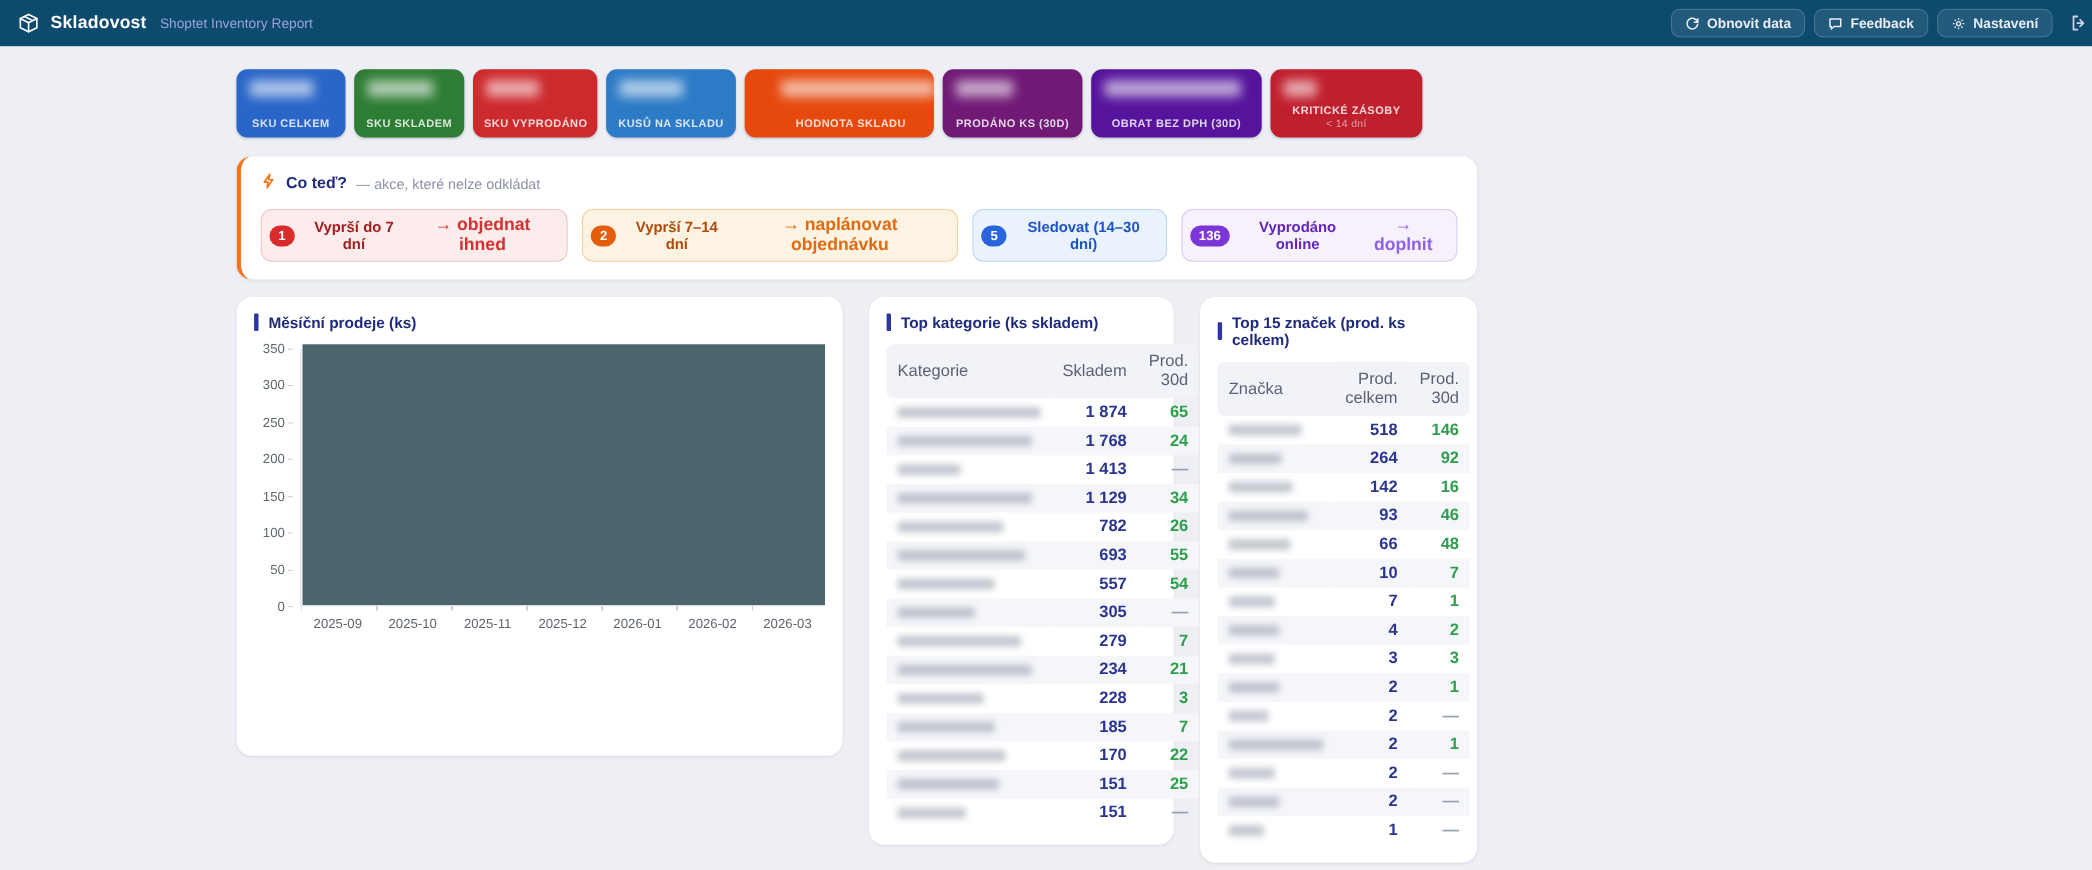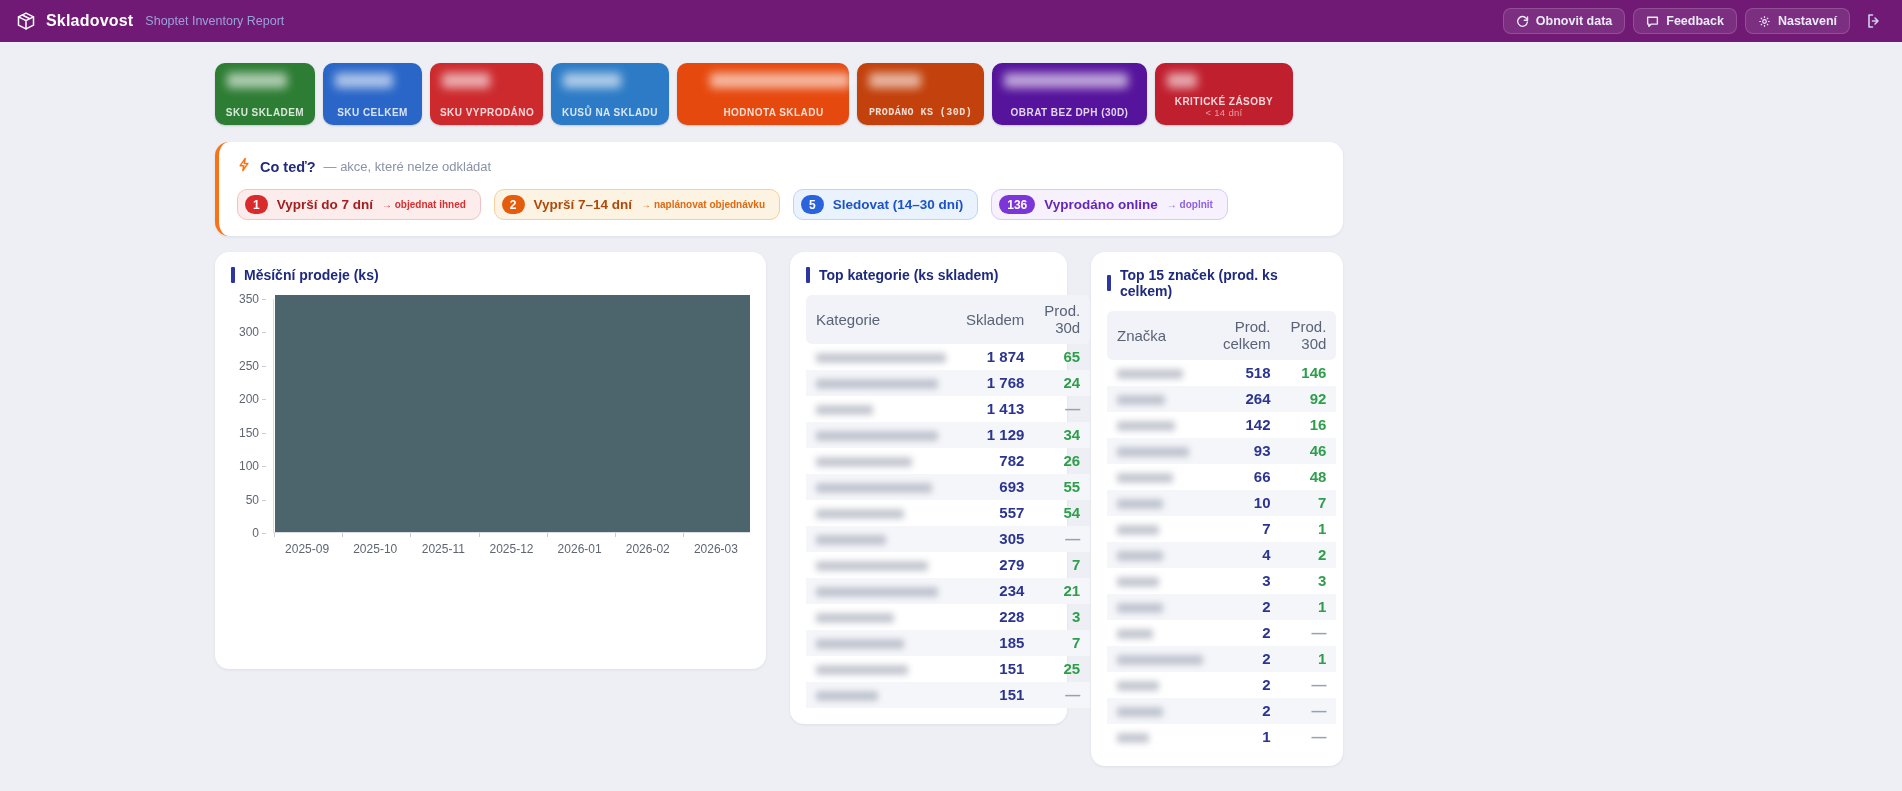--- a/index.html
+++ b/index.html
@@ -4,22 +4,22 @@
 <style>
   * { box-sizing: border-box; }
   body {
     margin: 0; width: 1902px; height: 791px; overflow: hidden;
     background: #edeff4;
     font-family: "Liberation Sans", sans-serif;
   }
 
   
   .topbar {
-    height: 42px; background: #701a75; display: flex; align-items: center;
-    padding: 0 18px 0 16px; color: #fff;
+    height: 42px; background: #0c4a6e; display: flex; align-items: center;
+    padding: 0 2px 0 16px; color: #fff;
   }
   .brand { display: flex; align-items: center; gap: 10px; }
   .brand svg { display: block; }
   .app-title { font-size: 16px; font-weight: bold; letter-spacing: .2px; }
   .app-subtitle { font-size: 12.5px; color: #9aa2d8; margin-left: 2px; }
   .topbar-actions { margin-left: auto; display: flex; align-items: center; gap: 8px; }
   .tb-btn {
     display: flex; align-items: center; gap: 7px; cursor: pointer;
     background: rgba(255,255,255,.09); border: 1px solid rgba(255,255,255,.16);
     color: #e9ebf8; border-radius: 8px; padding: 5px 12px;
@@ -58,21 +58,21 @@
   .now-title { font-size: 14.5px; font-weight: bold; color: #232b7c; }
   .now-sub { font-size: 13px; color: #8b92a6; }
   .chips { display: flex; gap: 13px; margin-top: 13px; }
   .chip {
     display: flex; align-items: center; gap: 9px; cursor: pointer;
     border-radius: 10px; border: 1px solid transparent; padding: 5px 14px 5px 7px;
     font-family: "Liberation Sans", sans-serif; background: #fff;
   }
   .chip-count { color: #fff; border-radius: 999px; padding: 2.5px 8px; font-size: 12px; font-weight: bold; }
   .chip-label { font-size: 13.5px; font-weight: bold; }
-  .chip-action { font-size: 10px; font-weight: bold; }
+  .chip-action { font-size: 16px; font-weight: bold; }
   .chip-action:empty { display: none; }
   .chip[data-theme="red"]    { background: #fdecec; border-color: #f2c3c3; }
   .chip[data-theme="red"]    .chip-count { background: #d92b2b; }
   .chip[data-theme="red"]    .chip-label { color: #a31f1f; }
   .chip[data-theme="red"]    .chip-action { color: #d63030; }
   .chip[data-theme="orange"] { background: #fdf3e3; border-color: #f3d09c; }
   .chip[data-theme="orange"] .chip-count { background: #e65c0d; }
   .chip[data-theme="orange"] .chip-label { color: #b04a0a; }
   .chip[data-theme="orange"] .chip-action { color: #e06a10; }
   .chip[data-theme="blue"]   { background: #eaf2fd; border-color: #bdd5f4; }
@@ -181,51 +181,51 @@
           <path d="M9 5l3 3-3 3M12 8H6.5"></path>
       </svg>
     </button>
   </div>
 </header>
 
 <main class="content">
 
   <div class="stat-cards">
 
+      <div class="stat-card" style="background: rgb(42, 102, 200); width: 99px;">
+        <div class="stat-blur" style="width: 58px;"></div>
+        <div class="stat-label">SKU CELKEM</div>
+
+      </div>
+
       <div class="stat-card" style="background: rgb(46, 125, 52); width: 100px;">
         <div class="stat-blur" style="width: 60px;"></div>
         <div class="stat-label">SKU SKLADEM</div>
 
       </div>
 
-      <div class="stat-card" style="background: rgb(42, 102, 200); width: 99px;">
-        <div class="stat-blur" style="width: 58px;"></div>
-        <div class="stat-label">SKU CELKEM</div>
-
-      </div>
-
       <div class="stat-card" style="background: rgb(205, 42, 46); width: 113px;">
         <div class="stat-blur" style="width: 48px;"></div>
         <div class="stat-label">SKU VYPRODÁNO</div>
 
       </div>
 
       <div class="stat-card" style="background: rgb(45, 123, 198); width: 118px;">
         <div class="stat-blur" style="width: 58px;"></div>
         <div class="stat-label">KUSŮ NA SKLADU</div>
 
       </div>
 
       <div class="stat-card" style="background: rgb(230, 73, 14); width: 172px; padding-left: 31px;">
         <div class="stat-blur" style="width: 140px;"></div>
         <div class="stat-label">HODNOTA SKLADU</div>
 
       </div>
 
-      <div class="stat-card" style="background: #c2410c; width: 127px; font-family: Liberation Mono, monospace;">
+      <div class="stat-card" style="background: #701a75; width: 127px;">
         <div class="stat-blur" style="width: 52px;"></div>
         <div class="stat-label">PRODÁNO KS (30D)</div>
 
       </div>
 
       <div class="stat-card" style="background: rgb(85, 20, 155); width: 155px;">
         <div class="stat-blur" style="width: 124px;"></div>
         <div class="stat-label">OBRAT BEZ DPH (30D)</div>
 
       </div>
@@ -390,20 +390,25 @@
               <td class="num">228</td>
               <td class="v30">3</td>
             </tr>
 
             <tr>
               <td class="name"><span class="name-blur" style="width: 88px;"></span></td>
               <td class="num">185</td>
               <td class="v30">7</td>
             </tr>
 
+            <tr>
+              <td class="name"><span class="name-blur" style="width: 98px;"></span></td>
+              <td class="num">170</td>
+              <td class="v30">22</td>
+            </tr>
 
             <tr>
               <td class="name"><span class="name-blur" style="width: 92px;"></span></td>
               <td class="num">151</td>
               <td class="v30">25</td>
             </tr>
 
             <tr>
               <td class="name"><span class="name-blur" style="width: 62px;"></span></td>
               <td class="num">151</td>

